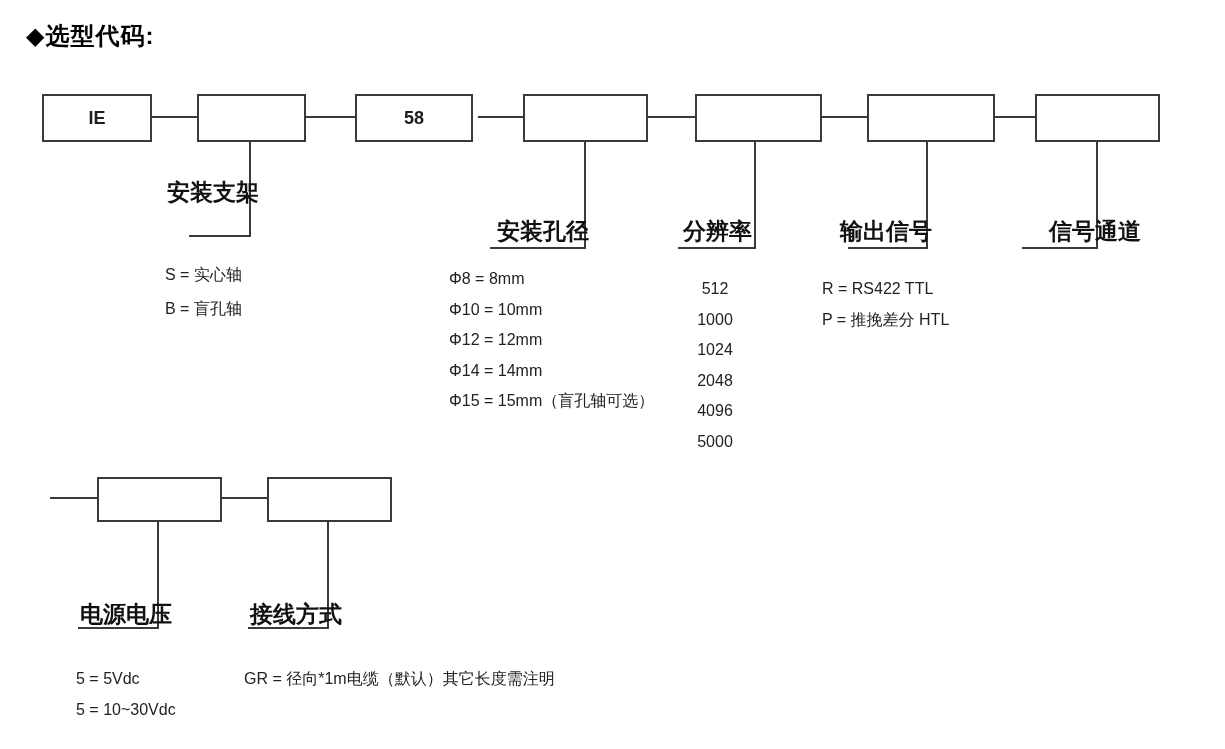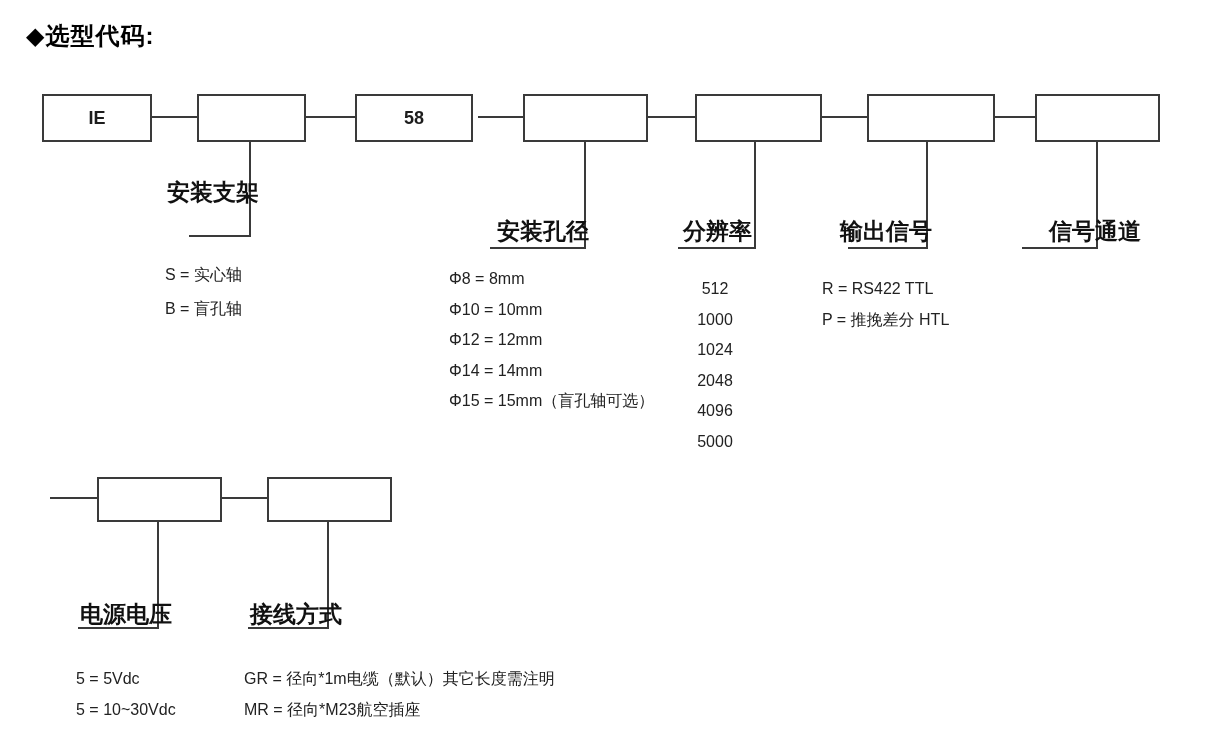--- a/index.html
+++ b/index.html
@@ -138,16 +138,15 @@
   <div class="sec-label" style="left:80px;  top:599px;">电源电压</div>
   <div class="sec-label" style="left:250px; top:599px;">接线方式</div>
 
   <div class="opts row2" style="left:76px; top:663px;">
     <div>5 = 5Vdc</div>
     <div>5 = 10~30Vdc</div>
   </div>
 
   <div class="opts row2" style="left:244px; top:663px;">
     <div>GR = 径向*1m电缆（默认）其它长度需注明</div>
-    <div>MR = 径向*M23航空插座</div>
   </div>
 
 </div>
 
 </body></html>

